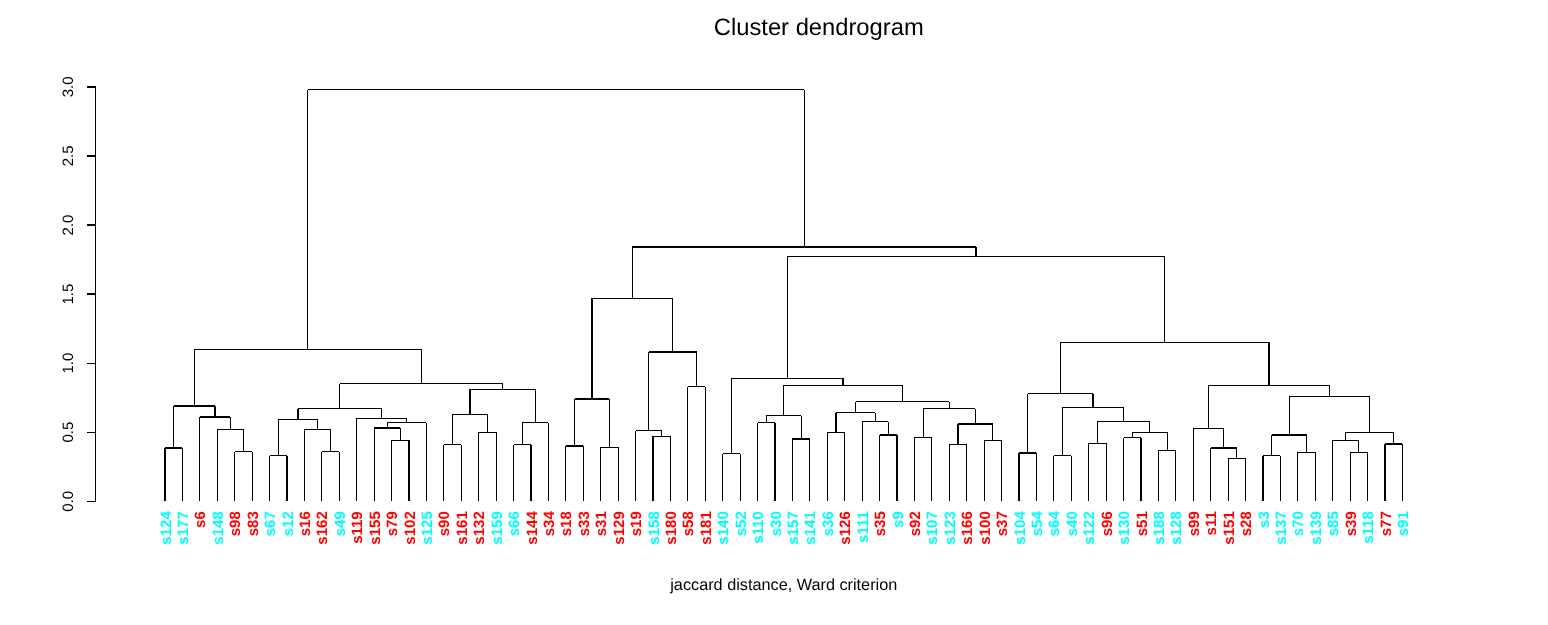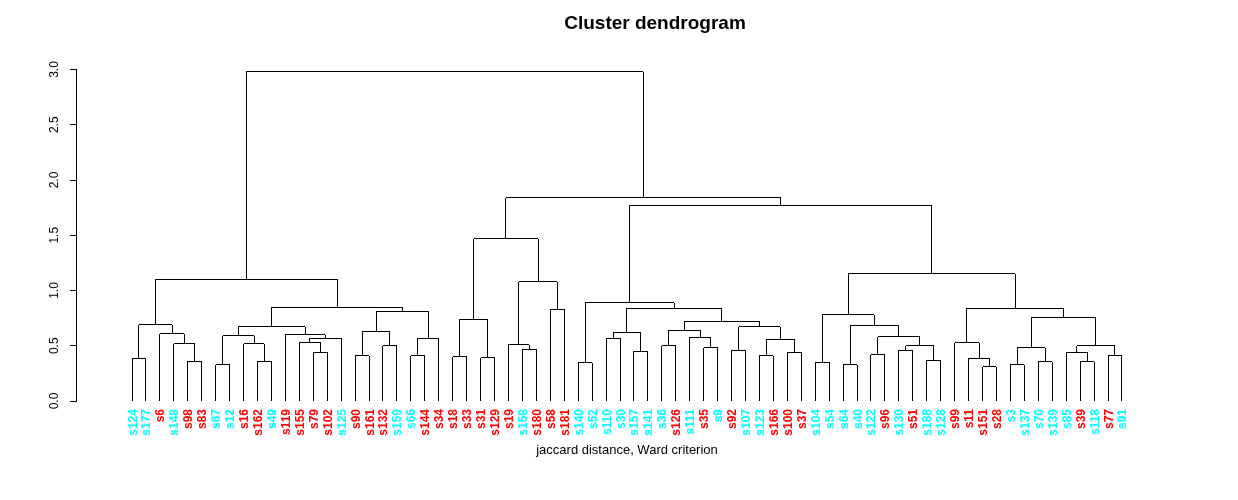--- a/index.html
+++ b/index.html
@@ -7,26 +7,26 @@
     position:relative;
     width:1238px;height:500px;
     background:#ffffff;
     font-family:"Liberation Sans", sans-serif;
     overflow:hidden;
   }
   #title{
     position:absolute;
     left:655px;top:12px;
     transform:translateX(-50%);
-    font-size:19px;font-weight:bold;color:#000;
+    font-size:19px;font-weight:normal;color:#000;
     white-space:nowrap;
   }
   #xlabel{
     position:absolute;
-    left:627px;top:442px;
+    left:627px;top:460px;
     transform:translateX(-50%);
     font-size:13px;color:#000;
     white-space:nowrap;
   }
   svg text{font-family:"Liberation Sans", sans-serif;}
 </style>
 </head>
 <body>
 
 <div id="figure">

